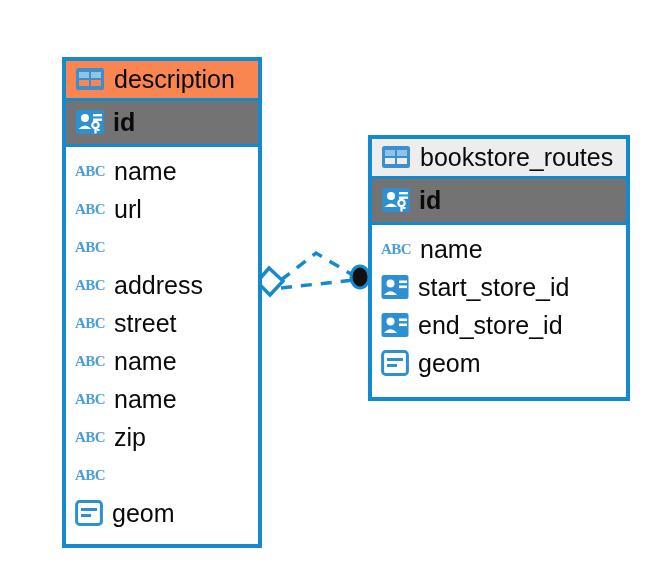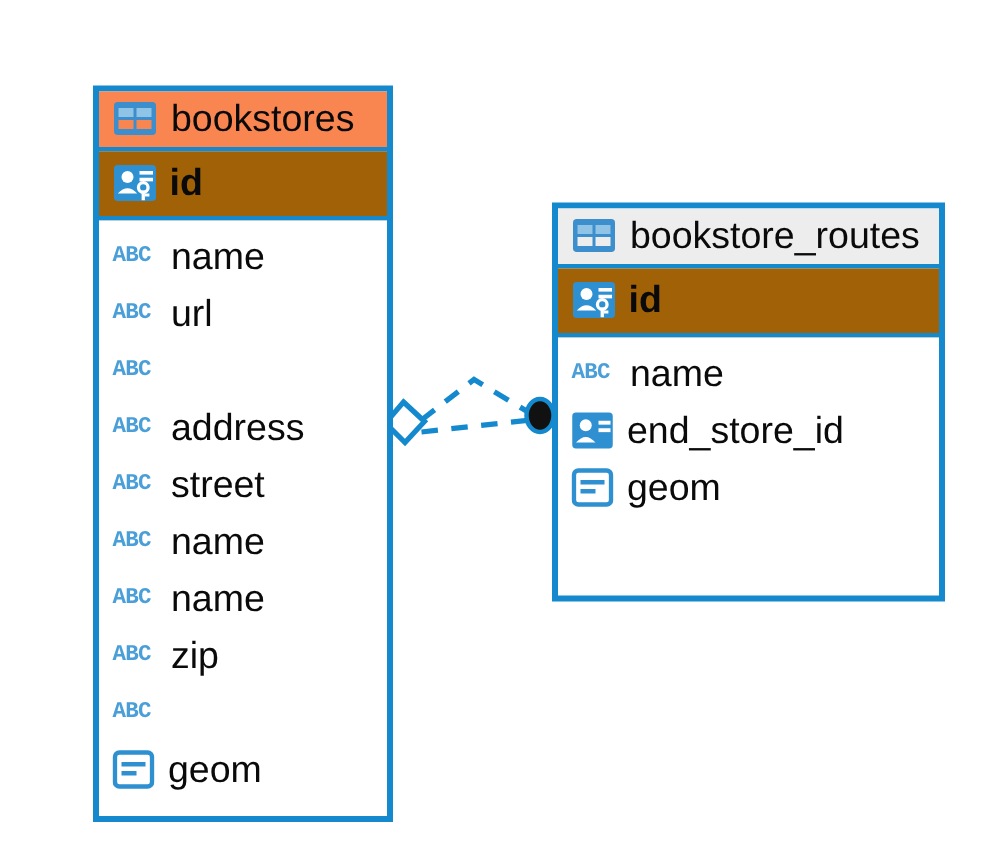--- a/index.html
+++ b/index.html
@@ -45,21 +45,21 @@
   .entity-header.accent  { background: #F98551; }
   .entity-header.neutral { background: #EDEDED; }
 
   .pk-row {
     box-sizing: border-box;
     display: flex;
     align-items: center;
     gap: 8px;
     padding: 6px 9px 7px 9px;
     border-bottom: 3px solid #1589CE;
-    background: #a16207;
+    background: #737373;
     font-size: 25px;
     font-weight: bold;
     color: #0a0a0a;
     line-height: 1.05;
   }
 
   .field-list {
     padding: 5px 9px 7px 9px;
     background: #ffffff;
   }
@@ -82,21 +82,21 @@
   }
   .ico svg { display: block; }
 
   .ico-table  { width: 30px; height: 24px; }
   .ico-key    { width: 30px; height: 30px; }
   .ico-abc    { width: 30px; height: 18px; }
   .ico-fk     { width: 28px; height: 26px; }
   .ico-geom   { width: 28px; height: 26px; }
 
   .abc-text {
-    font-family: Liberation Mono, monospace;
+    font-family: Liberation Serif, serif;
     font-size: 15px;
     font-weight: bold;
     color: #4A9FD8;
     letter-spacing: -0.5px;
     line-height: 18px;
     display: block;
   }
 
   .link-layer {
     position: absolute;
@@ -126,21 +126,21 @@
     <div class="entity-header accent">
       <span class="ico ico-table">
         <svg viewBox="0 0 30 24" width="30" height="24">
           <rect x="1" y="1" width="28" height="22" rx="2.5" fill="#3C8FCC"></rect>
           <rect x="4" y="5" width="10" height="6" fill="#8FC4E6"></rect>
           <rect x="16" y="5" width="10" height="6" fill="#8FC4E6"></rect>
           <rect x="4" y="13" width="10" height="6" fill="#F98551"></rect>
           <rect x="16" y="13" width="10" height="6" fill="#F98551"></rect>
         </svg>
       </span>
-      <span>bookstores</span>
+      <span>description</span>
     </div>
 
     <div class="pk-row">
       <span class="ico ico-key">
         <svg viewBox="0 0 30 30" width="30" height="30">
           <rect x="1" y="3" width="28" height="24" rx="2.5" fill="#2E90D0"></rect>
           <circle cx="10" cy="11" r="4" fill="#ffffff"></circle>
           <path d="M 3.5 22 q 6.5 -7 13 0 z" fill="#ffffff"></path>
           <rect x="18" y="7" width="9" height="2.4" fill="#ffffff"></rect>
           <rect x="18" y="11.5" width="9" height="2.4" fill="#ffffff"></rect>
@@ -261,31 +261,43 @@
 
     <div class="field-list">
 
       <div class="field-row">
         <span class="ico ico-abc">
           <span class="abc-text">ABC</span>
         </span>
         <span>name</span>
       </div>
 
-
       <div class="field-row">
         <span class="ico ico-fk">
           <svg viewBox="0 0 28 26" width="28" height="26">
             <rect x="0.5" y="1" width="27" height="24" rx="2.5" fill="#2E90D0"></rect>
             <circle cx="9.5" cy="9.5" r="4" fill="#ffffff"></circle>
             <path d="M 3 21 q 6.5 -7.5 13 0 z" fill="#ffffff"></path>
             <rect x="18" y="6.5" width="8" height="2.6" fill="#ffffff"></rect>
             <rect x="18" y="11.5" width="8" height="2.6" fill="#ffffff"></rect>
           </svg>
         </span>
+        <span>start_store_id</span>
+      </div>
+
+      <div class="field-row">
+        <span class="ico ico-fk">
+          <svg viewBox="0 0 28 26" width="28" height="26">
+            <rect x="0.5" y="1" width="27" height="24" rx="2.5" fill="#2E90D0"></rect>
+            <circle cx="9.5" cy="9.5" r="4" fill="#ffffff"></circle>
+            <path d="M 3 21 q 6.5 -7.5 13 0 z" fill="#ffffff"></path>
+            <rect x="18" y="6.5" width="8" height="2.6" fill="#ffffff"></rect>
+            <rect x="18" y="11.5" width="8" height="2.6" fill="#ffffff"></rect>
+          </svg>
+        </span>
         <span>end_store_id</span>
       </div>
 
       <div class="field-row">
         <span class="ico ico-geom">
           <svg viewBox="0 0 28 26" width="28" height="26">
             <rect x="1.6" y="1.6" width="24.8" height="22.8" rx="3" fill="#ffffff" stroke="#2E90D0" stroke-width="3"></rect>
             <rect x="6" y="8" width="16" height="3" fill="#2E90D0"></rect>
             <rect x="6" y="14" width="10" height="3" fill="#2E90D0"></rect>
           </svg>

